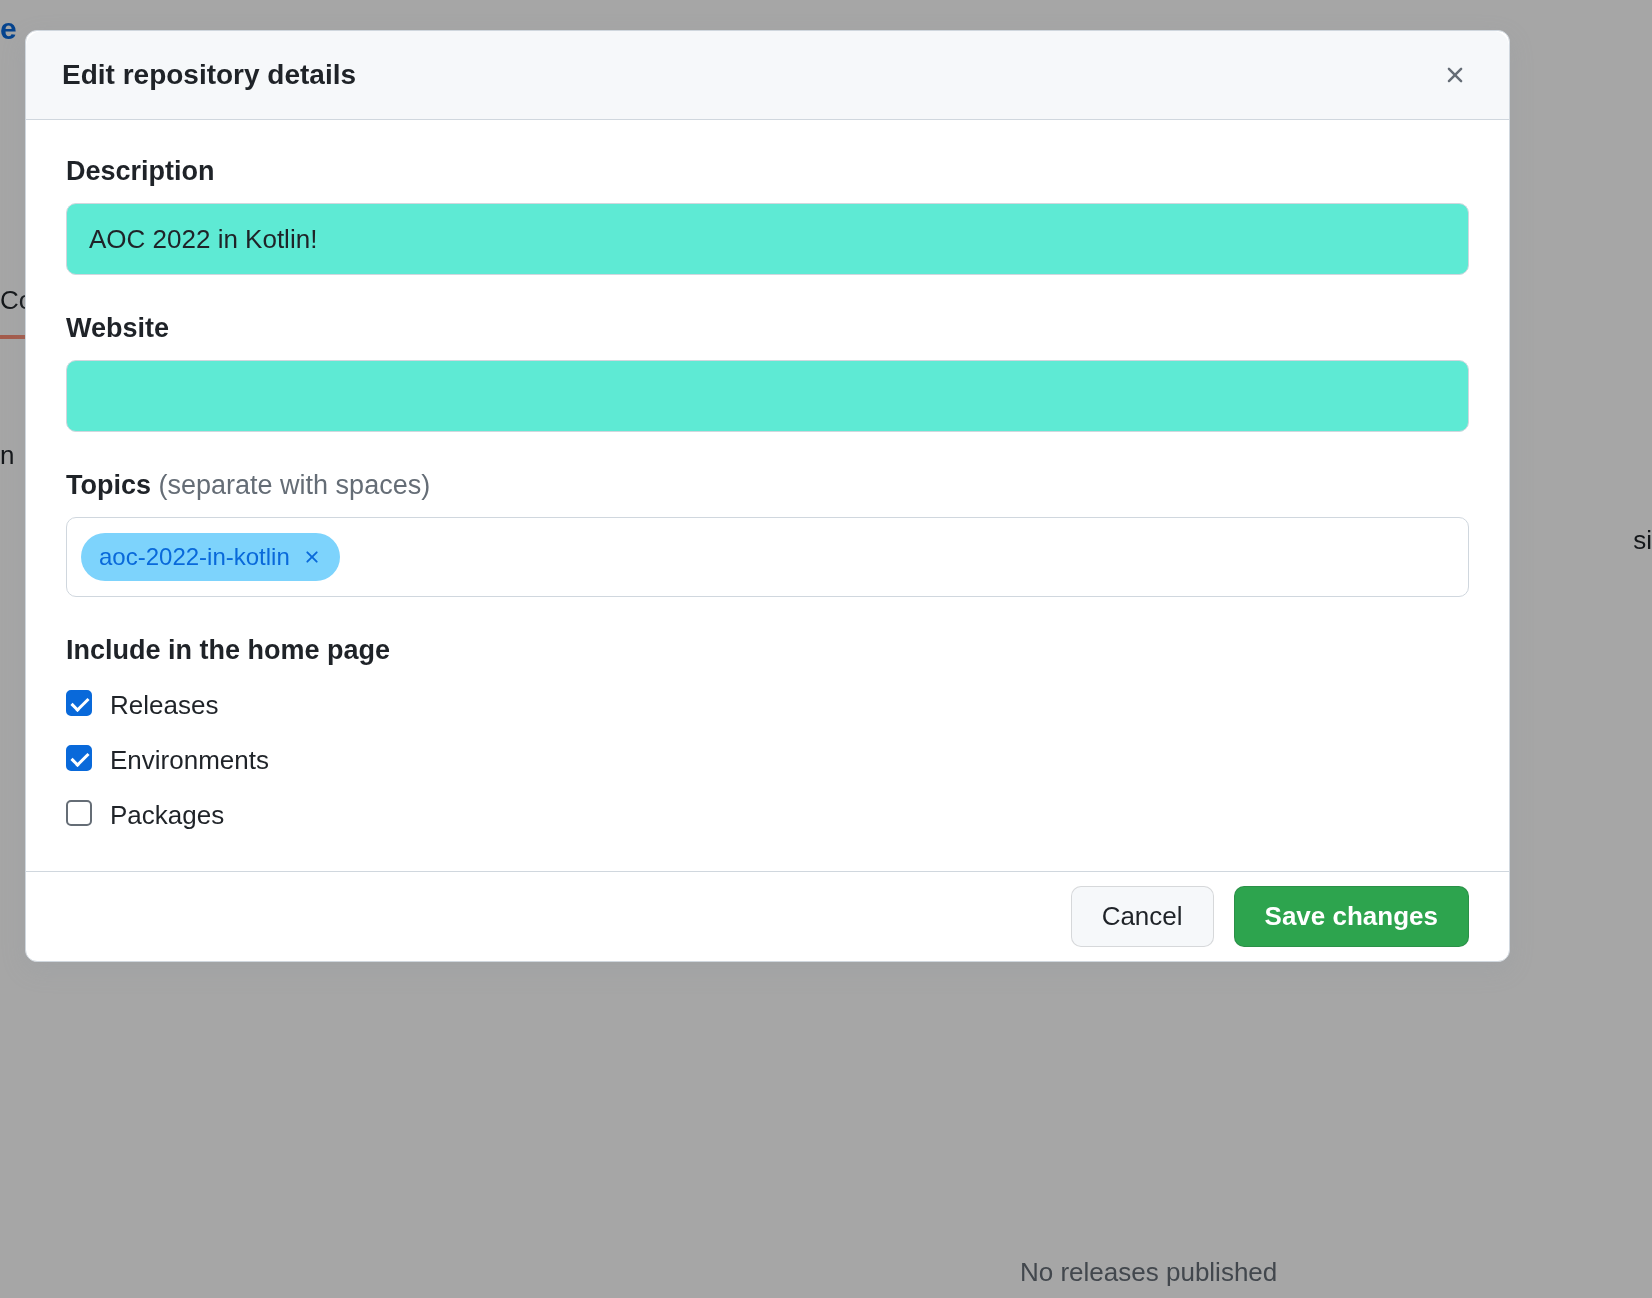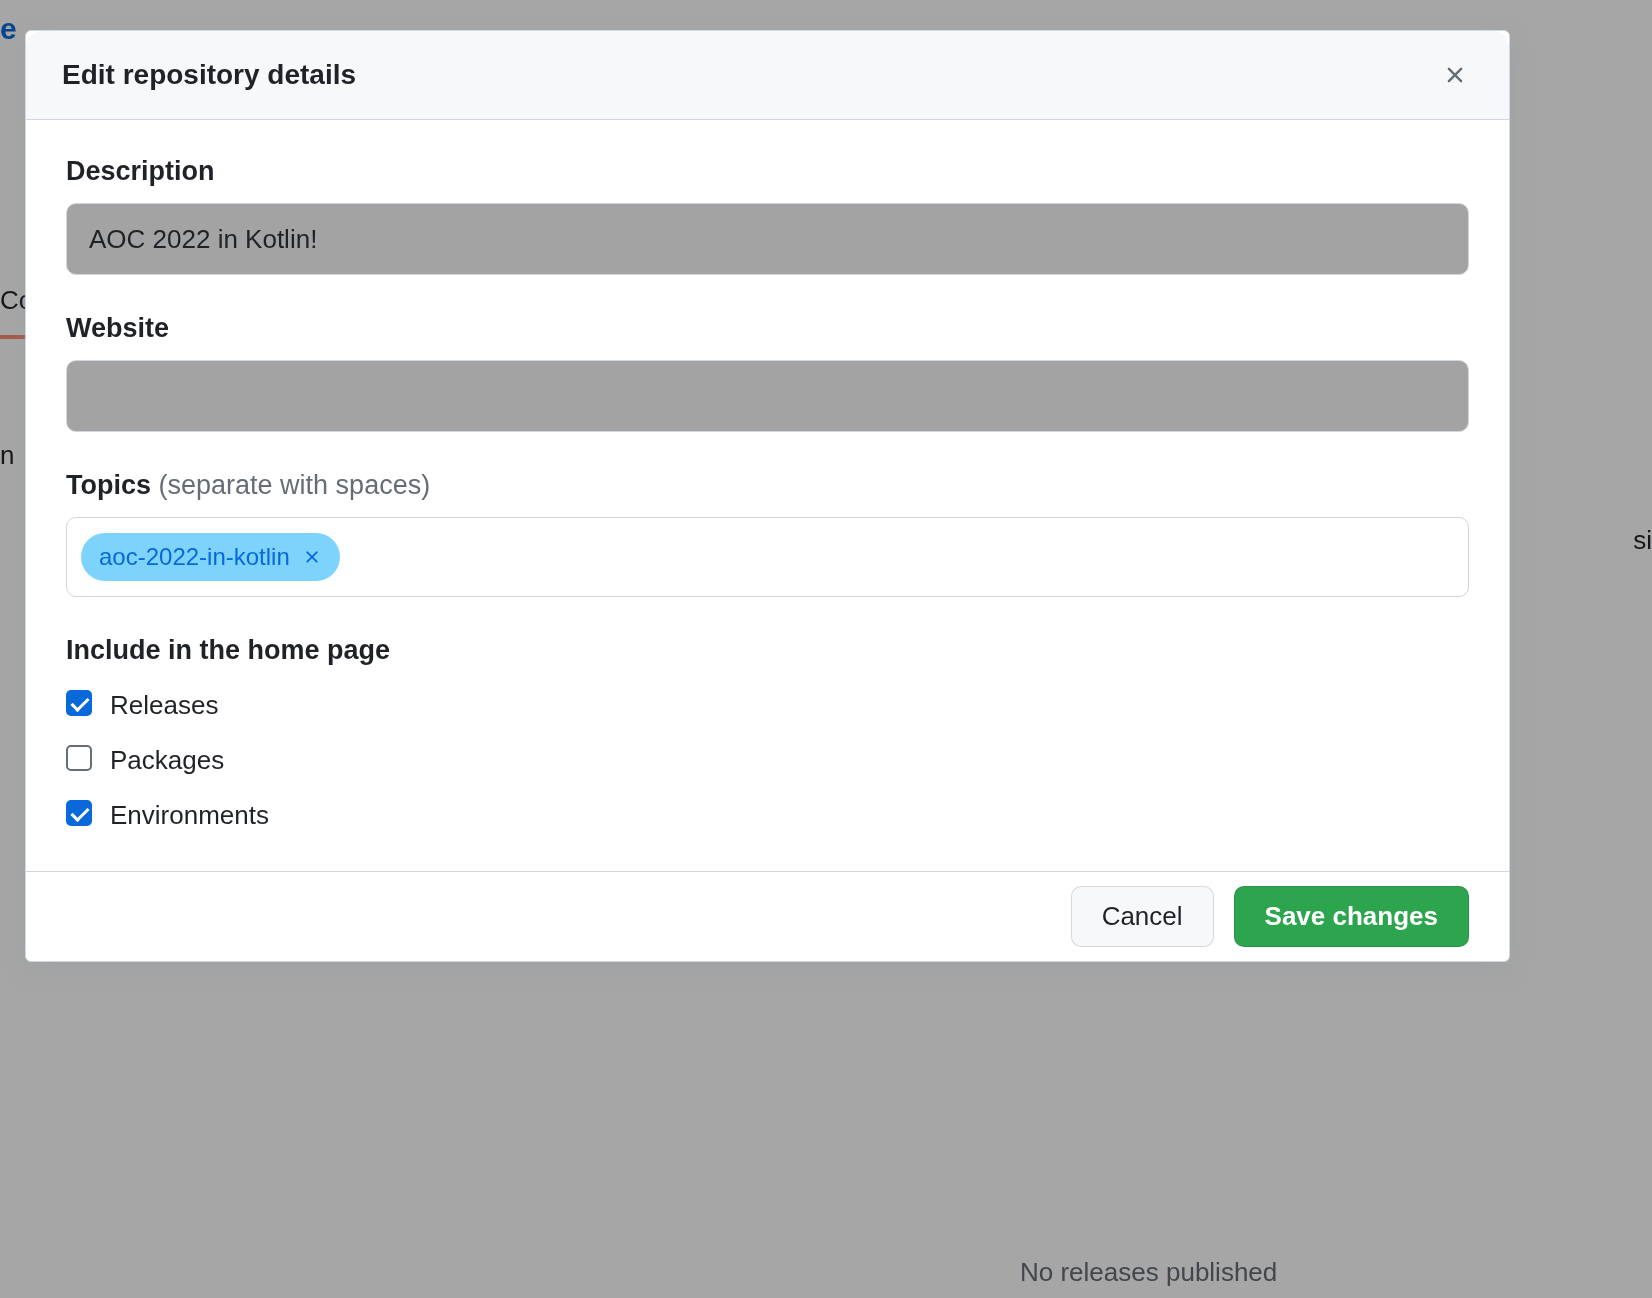--- a/index.html
+++ b/index.html
@@ -19,21 +19,21 @@
   }
   .bg-frag { position: absolute; color: #1f2328; }
   .bg-link { color: #0969da; font-size: 30px; font-weight: 600; }
   .modal {
     position: absolute;
     top: 30px;
     left: 25px;
     width: 1485px;
     background: #ffffff;
     border: 1px solid #d0d7de;
-    border-radius: 6px;
+    border-radius: 12px;
     box-shadow: 0 8px 24px rgba(140,149,159,0.2);
     display: flex;
     flex-direction: column;
   }
   .modal-header {
     display: flex;
     align-items: center;
     justify-content: space-between;
     padding: 26px 36px;
     background: #f6f8fa;
@@ -50,21 +50,21 @@
   .modal-body { padding: 36px 40px 40px 40px; }
   .field { margin-bottom: 38px; }
   .field:last-child { margin-bottom: 0; }
   .field-label { font-size: 27px; font-weight: 600; color: #1f2328; display: block; margin-bottom: 16px; }
   .field-hint { font-weight: 400; color: #656d76; }
   .text-input {
     width: 100%;
     height: 72px;
     padding: 0 22px;
     font-size: 26px;
-    background: #a3a3a3;
+    background: #5eead4;
     border: 1px solid #d0d7de;
     border-radius: 10px;
     color: #1f2328;
   }
   .topics-box {
     width: 100%;
     min-height: 80px;
     padding: 12px 14px;
     background: #ffffff;
     border: 1px solid #d0d7de;
@@ -173,26 +173,26 @@
       </div>
     </div>
 
     <div class="field">
       <div class="section-heading">Include in the home page</div>
       <div class="check-row">
         <div class="checkbox checked"></div>
         <span class="check-label">Releases</span>
       </div>
       <div class="check-row">
+        <div class="checkbox checked"></div>
+        <span class="check-label">Environments</span>
+      </div>
+      <div class="check-row">
         <div class="checkbox"></div>
         <span class="check-label">Packages</span>
-      </div>
-      <div class="check-row">
-        <div class="checkbox checked"></div>
-        <span class="check-label">Environments</span>
       </div>
     </div>
 
   </div>
 
   <div class="modal-footer">
     <button class="btn btn-secondary">Cancel</button>
     <button class="btn btn-primary">Save changes</button>
   </div>
 </div>

